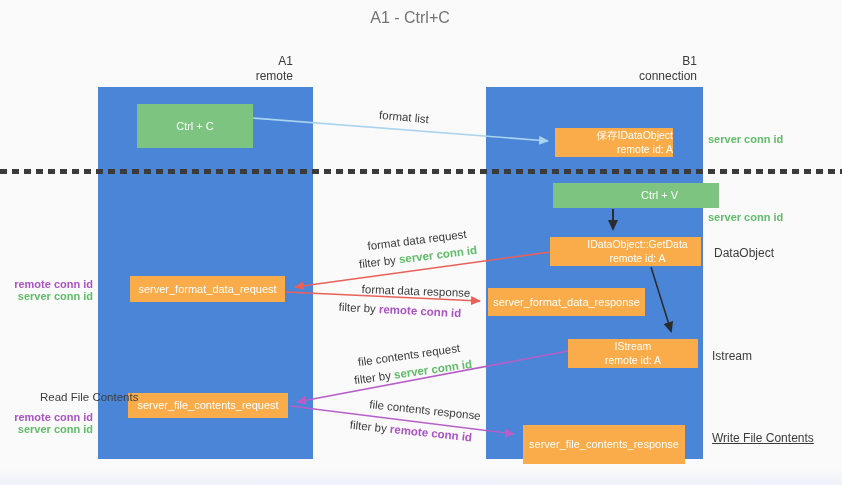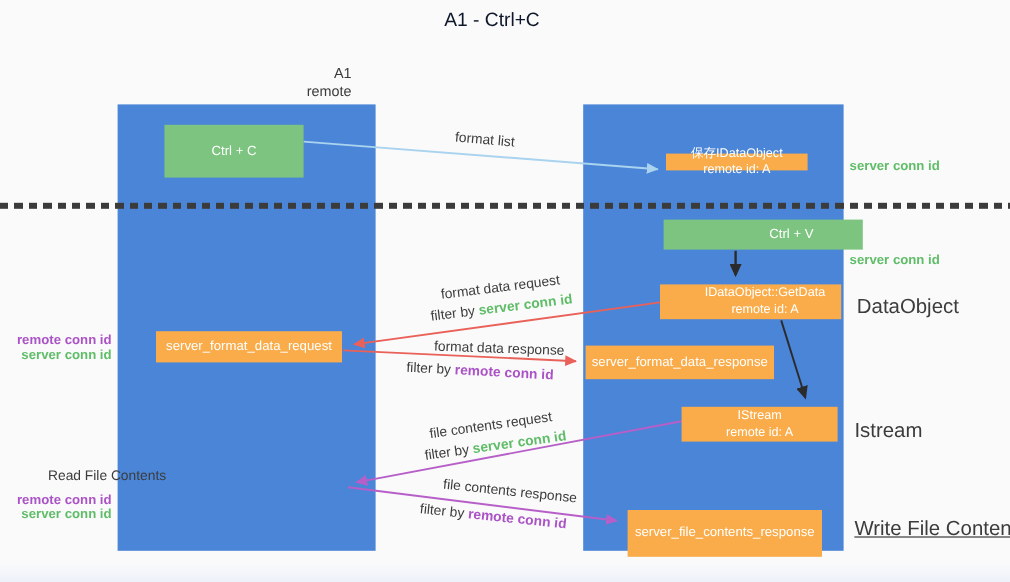--- a/index.html
+++ b/index.html
@@ -8,21 +8,21 @@
     background:#fafafa;
   }
   .canvas{
     position:relative;
     width:842px;height:485px;
     background:#fafafa;
     overflow:hidden;
   }
   .title{
     position:absolute;left:0;top:8px;width:820px;
-    text-align:center;font-size:16px;color:#0f172a;line-height:20px;
+    text-align:center;font-size:16px;color:#737373;line-height:20px;
   }
   .lane-header{
     position:absolute;text-align:right;
     font-size:12px;color:#3a3a3a;line-height:15px;
   }
   .lane{
     position:absolute;top:87px;height:372px;
     background:#4a85d8;
   }
   .lane-left{left:98px;width:215px;}
@@ -40,21 +40,21 @@
   .box.green{background:#7cc47f;font-size:11px;}
   .box.orange{background:#f9ac49;font-size:11px;}
   .box.two-line{font-size:10.5px;line-height:1.25;}
   .edge-label{
     position:absolute;font-size:11.5px;color:#3c3c3c;white-space:nowrap;
     transform:translate(-50%,-50%) rotate(var(--r,0deg));
   }
   .key-green{color:#5fbd68;font-weight:bold;}
   .key-purple{color:#ab53c6;font-weight:bold;}
   .ann{
-    position:absolute;font-size:17px;color:#3c3c3c;white-space:nowrap;
+    position:absolute;font-size:12px;color:#3c3c3c;white-space:nowrap;
   }
   .ann.green{color:#5fbd68;font-weight:bold;font-size:11px;}
   .ann-left{
     position:absolute;left:0;width:93px;text-align:right;
     font-size:11px;font-weight:bold;line-height:12px;white-space:nowrap;
   }
   .ann-left .purple-line{color:#ab53c6;}
   .ann-left .green-line{color:#5fbd68;}
   .ann-left.plain{font-weight:normal;font-size:11.5px;color:#3c3c3c;}
   .bottom-fade{
@@ -67,20 +67,24 @@
 
 <div class="canvas">
 
   <div class="title">
     <div>A1 - Ctrl+C</div>
   </div>
 
   <div class="lane-header" style="left:93px;top:54px;width:200px;">
     <div>A1</div>
     <div>remote</div>
+  </div>
+  <div class="lane-header" style="left:497px;top:54px;width:200px;">
+    <div>B1</div>
+    <div>connection</div>
   </div>
 
   <div class="lane lane-left"></div>
   <div class="lane lane-right"></div>
 
   <div class="separator"></div>
 
   <svg class="arrows" width="842" height="485">
     <defs>
       <marker id="m-blue" markerUnits="userSpaceOnUse" markerWidth="10" markerHeight="9" refX="9" refY="4.5" orient="auto">
@@ -102,21 +106,21 @@
     <line x1="286" y1="292" x2="480" y2="301" stroke="#e96159" stroke-width="1.6" marker-end="url(#m-red)"></line>
     <line x1="651" y1="267" x2="671" y2="331" stroke="#2b2b2b" stroke-width="1.6" marker-end="url(#m-black)"></line>
     <line x1="568" y1="351" x2="297" y2="402" stroke="#b75fc8" stroke-width="1.6" marker-end="url(#m-purple)"></line>
     <line x1="290" y1="406" x2="514" y2="434" stroke="#b75fc8" stroke-width="1.6" marker-end="url(#m-purple)"></line>
   </svg>
 
   <div class="box green" style="left:137px;top:104px;width:116px;height:44px;">
     <span>Ctrl + C</span>
   </div>
 
-  <div class="box orange two-line" style="left:555px;top:128px;width:118px;height:14px;">
+  <div class="box orange two-line" style="left:555px;top:128px;width:118px;height:29px;align-items:flex-end;">
     <span>保存IDataObject</span>
     <span>remote id: A</span>
   </div>
 
   <div class="box green" style="left:553px;top:183px;width:119px;height:25px;padding-left:47px;">
     <span>Ctrl + V</span>
   </div>
 
   <div class="box orange two-line" style="left:550px;top:237px;width:127px;height:29px;padding-left:24px;">
     <span>IDataObject::GetData</span>
@@ -129,20 +133,23 @@
 
   <div class="box orange" style="left:130px;top:276px;width:155px;height:26px;">
     <span>server_format_data_request</span>
   </div>
 
   <div class="box orange two-line" style="left:568px;top:339px;width:130px;height:29px;">
     <span>IStream</span>
     <span>remote id: A</span>
   </div>
 
+  <div class="box orange" style="left:128px;top:393px;width:160px;height:25px;">
+    <span>server_file_contents_request</span>
+  </div>
 
   <div class="box orange" style="left:523px;top:425px;width:162px;height:39px;">
     <span>server_file_contents_response</span>
   </div>
 
   <div class="edge-label" style="left:404px;top:117px;--r:5deg;">
     <span>format list</span>
   </div>
 
   <div class="edge-label" style="left:417px;top:240px;--r:-7deg;">

